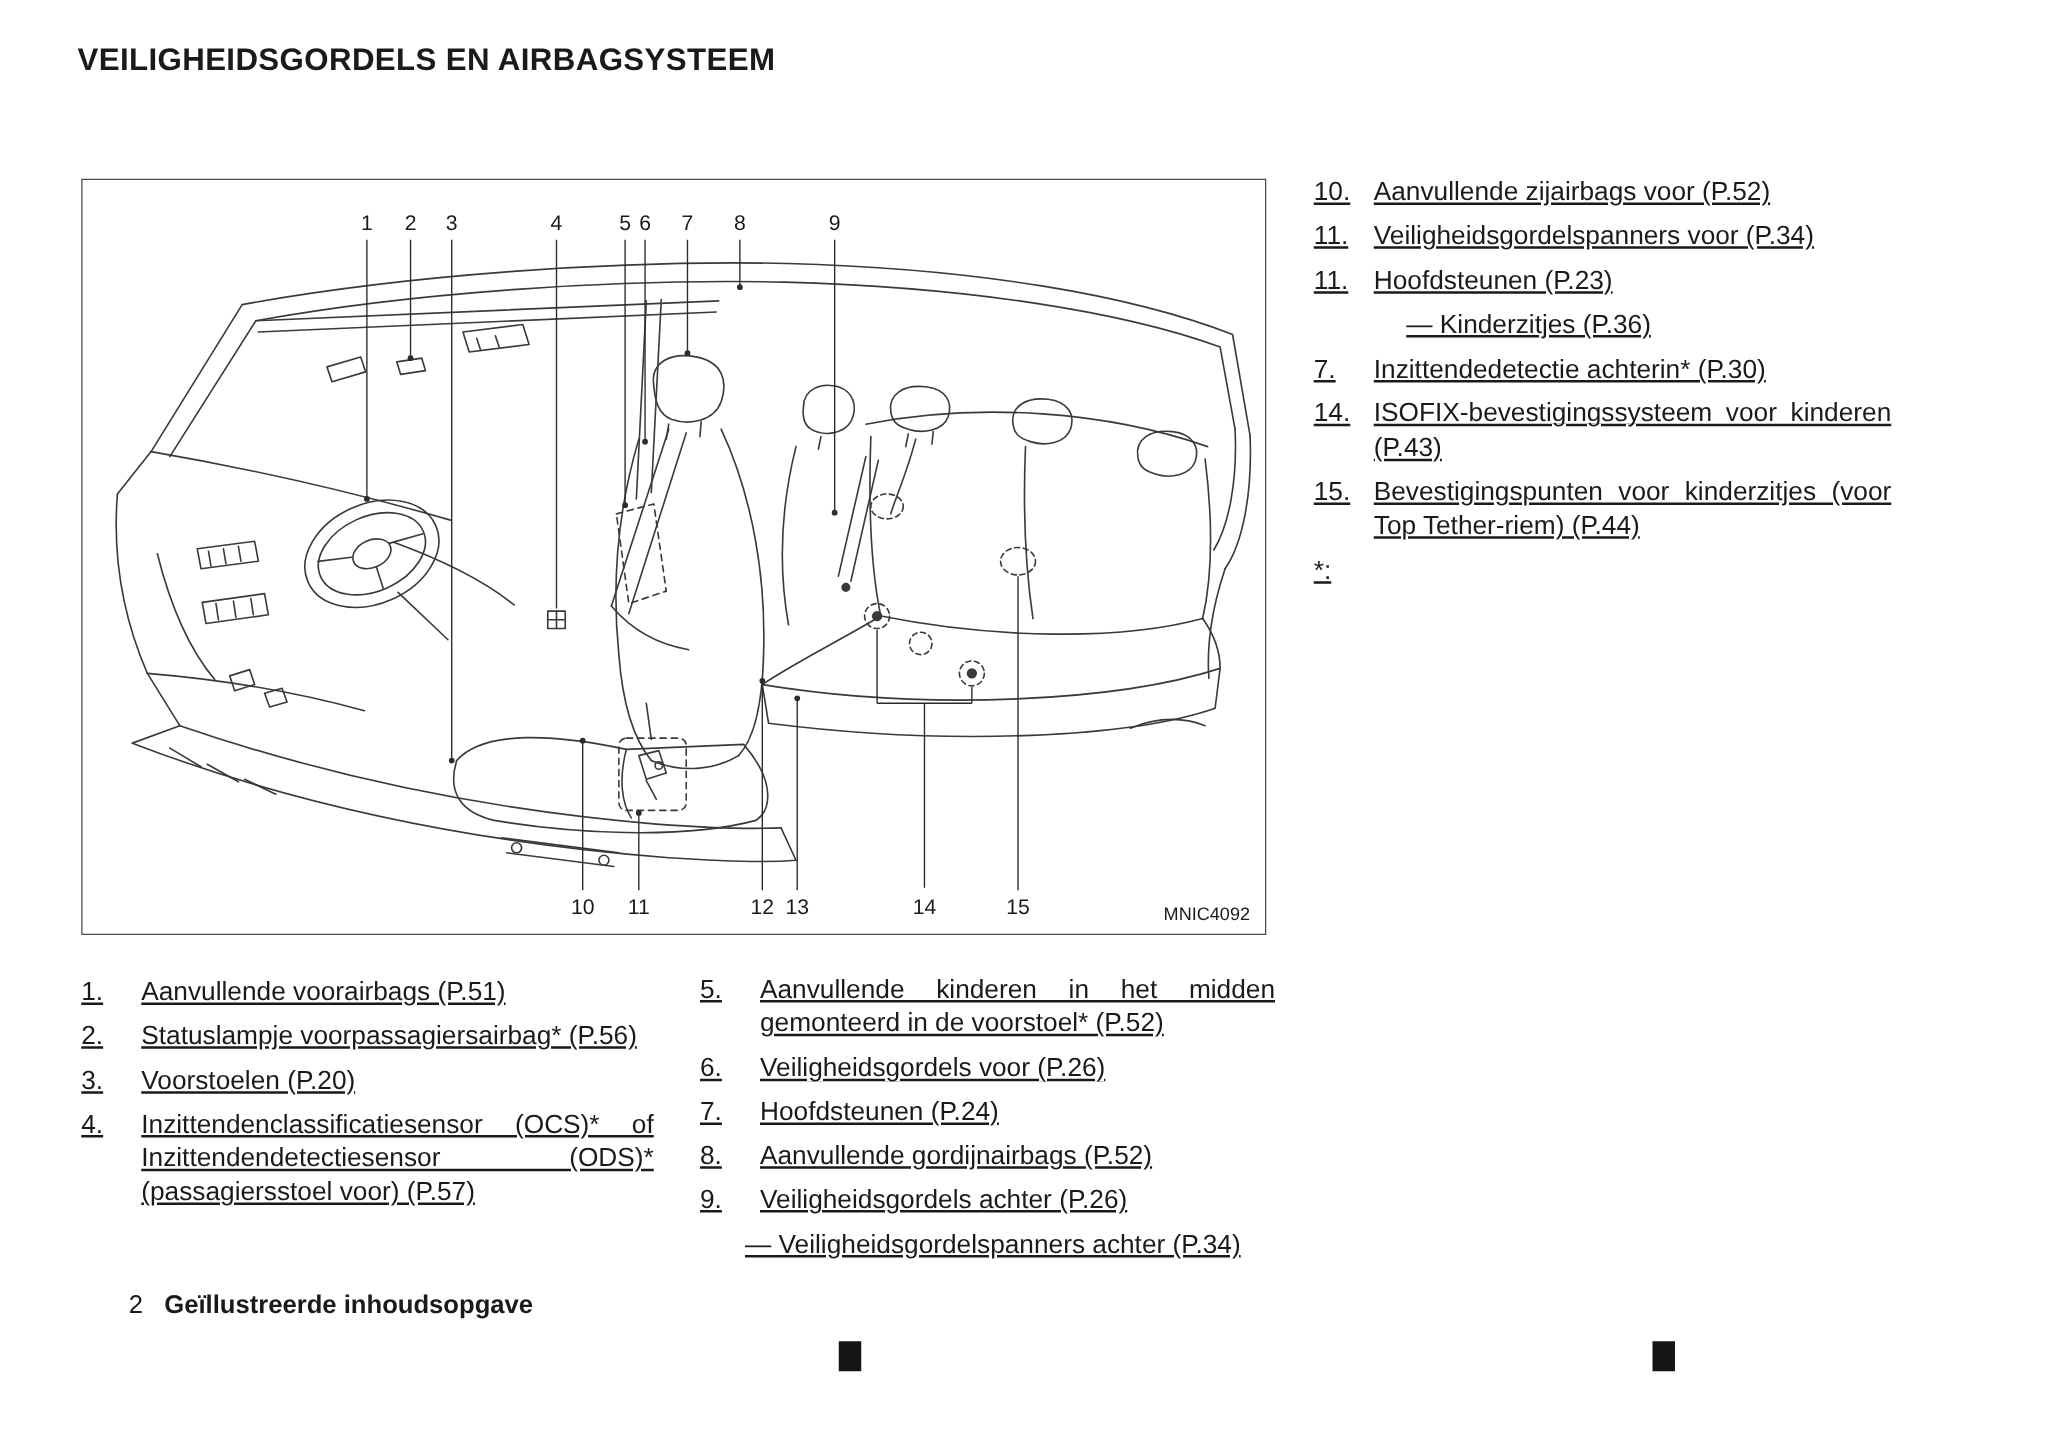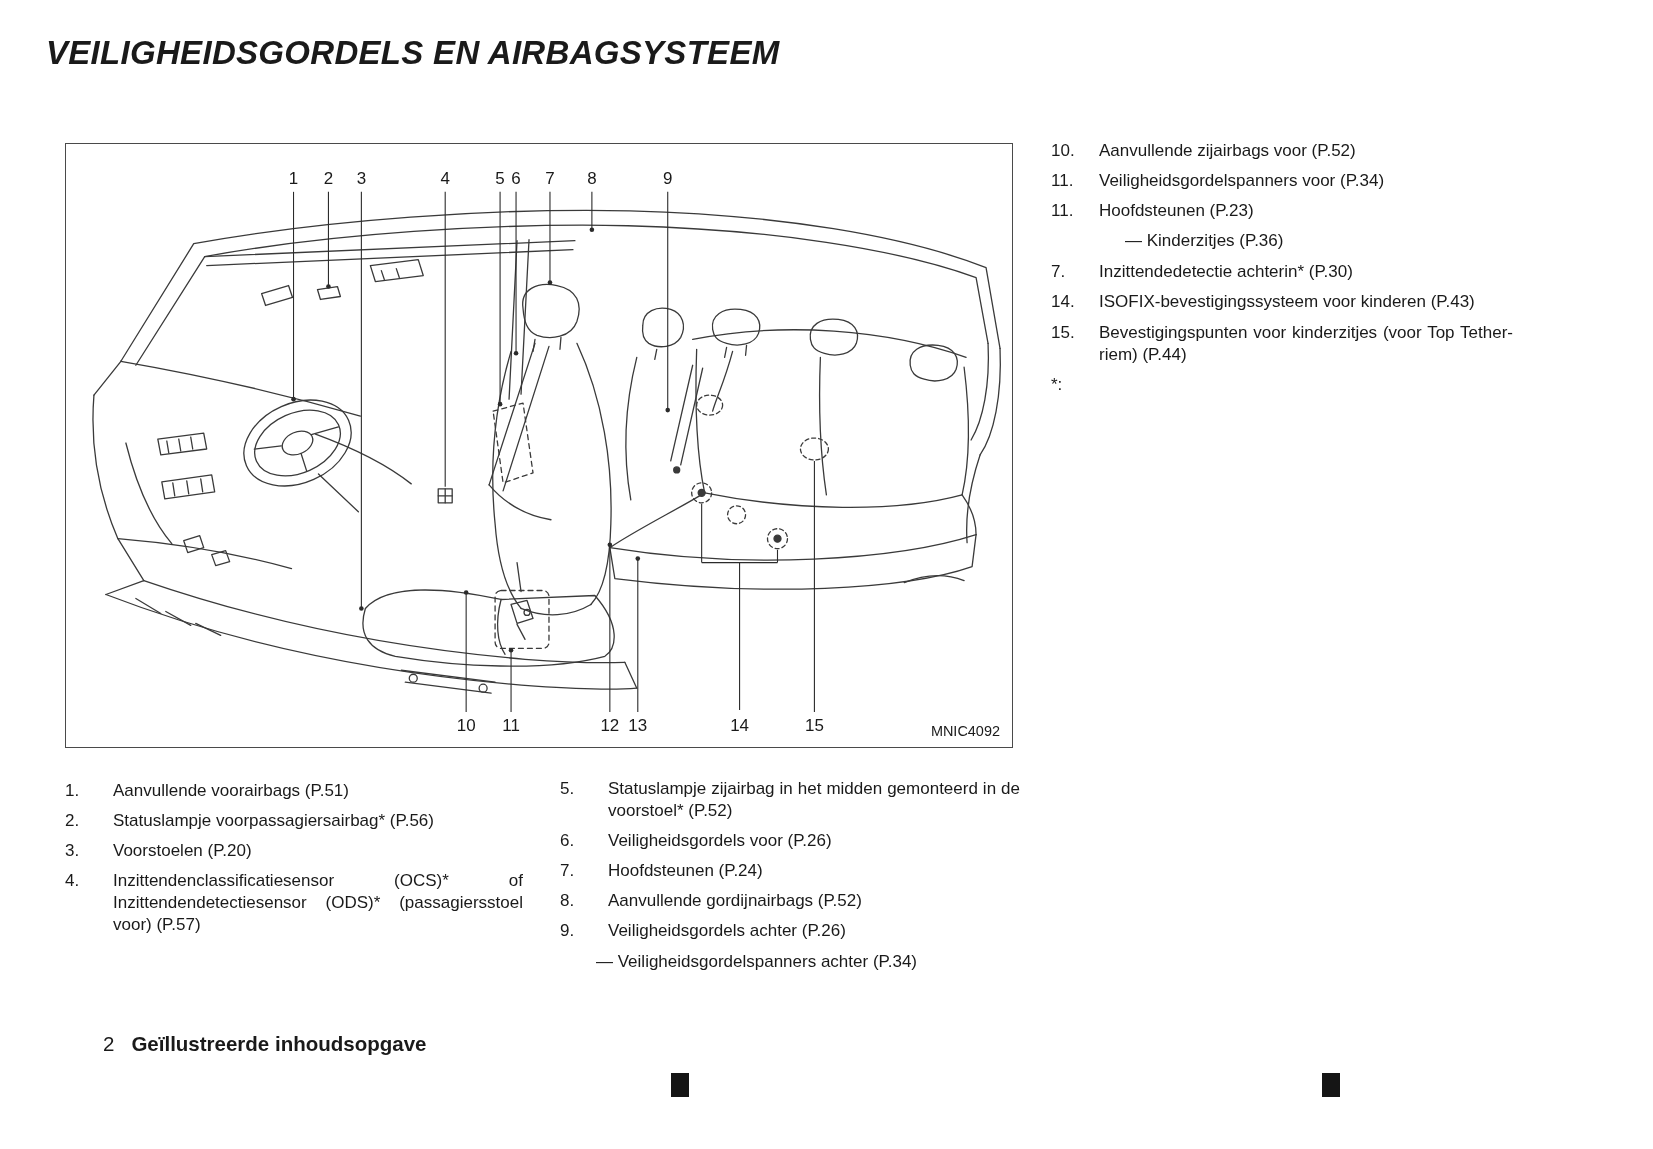--- a/index.html
+++ b/index.html
@@ -8,34 +8,34 @@
     background: #ffffff;
     overflow: hidden;
     position: relative;
     font-family: "Liberation Sans", sans-serif;
     color: #1a1a1a;
     -webkit-font-smoothing: antialiased;
   }
   .page { position: absolute; inset: 0; }
 
   .title {
-    position: absolute; left: 46px; top: 34px;
-    font-size: 33px; font-weight: 800; letter-spacing: 0.3px; font-style: italic;
+    position: absolute; left: 62px; top: 34px;
+    font-size: 25px; font-weight: 800; letter-spacing: 0.3px;
   }
 
   .figure-box {
     position: absolute; left: 65px; top: 143px;
     width: 948px; height: 605px;
     border: 1px solid #4a4a4a;
     box-sizing: border-box;
     background: #fff;
   }
   .figure-box svg { position: absolute; inset: 0; width: 100%; height: 100%; }
 
-  .legend { position: absolute; font-size: 17px; line-height: 1.3; }
+  .legend { position: absolute; font-size: 21px; line-height: 1.3; text-decoration: underline; }
   .legend-right  { left: 1051px; top: 140px;  width: 462px; }
   .legend-left   { left: 65px;   top: 780px;  width: 458px; }
   .legend-middle { left: 560px;  top: 778px;  width: 460px; }
 
   .item { display: flex; margin-bottom: 8px; }
   .item .num  { flex: 0 0 48px; }
   .item .body { flex: 1; text-align: justify; }
   .sub { margin: 0 0 9px 74px; }
   .legend-middle .sub { margin-left: 36px; }
 
@@ -288,21 +288,21 @@
     </div>
     <div class="item">
       <span class="num">4.</span>
       <span class="body">Inzittendenclassificatiesensor (OCS)* of Inzittendendetectiesensor (ODS)* (passagiersstoel voor) (P.57)</span>
     </div>
   </div>
 
   <div class="legend legend-middle">
     <div class="item">
       <span class="num">5.</span>
-      <span class="body">Statuslampje zijairbag in het midden gemonteerd in de voorstoel* (P.52)</span>
+      <span class="body">Aanvullende kinderen in het midden gemonteerd in de voorstoel* (P.52)</span>
     </div>
     <div class="item">
       <span class="num">6.</span>
       <span class="body">Veiligheidsgordels voor (P.26)</span>
     </div>
     <div class="item">
       <span class="num">7.</span>
       <span class="body">Hoofdsteunen (P.24)</span>
     </div>
     <div class="item">

